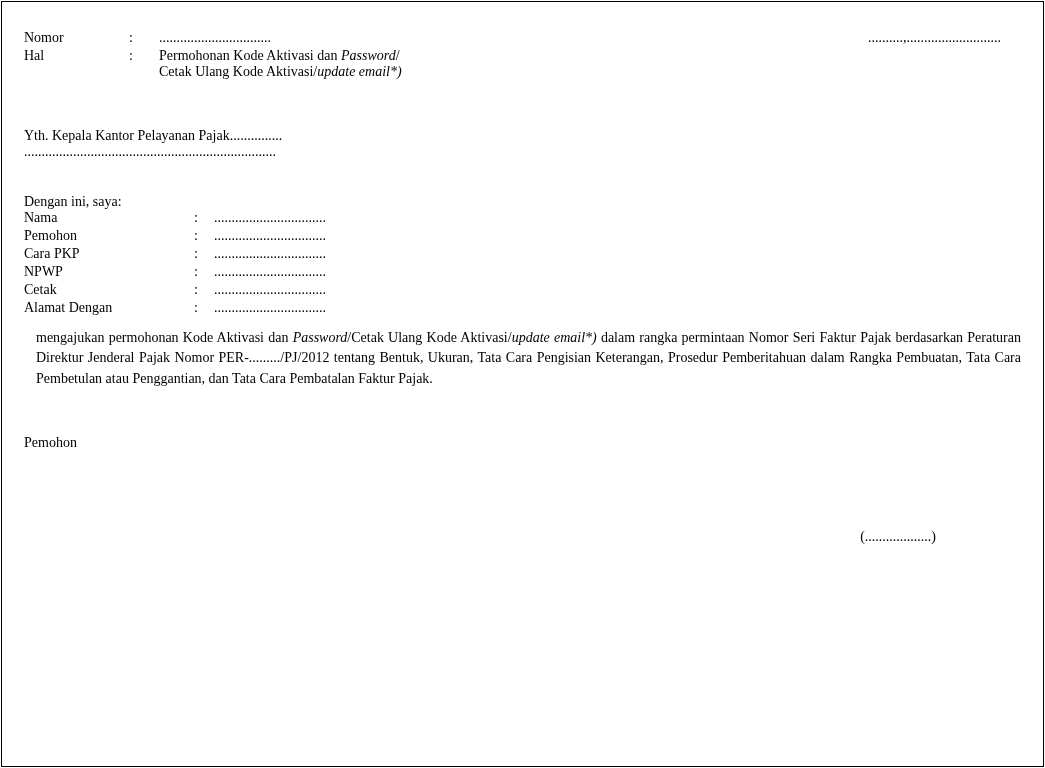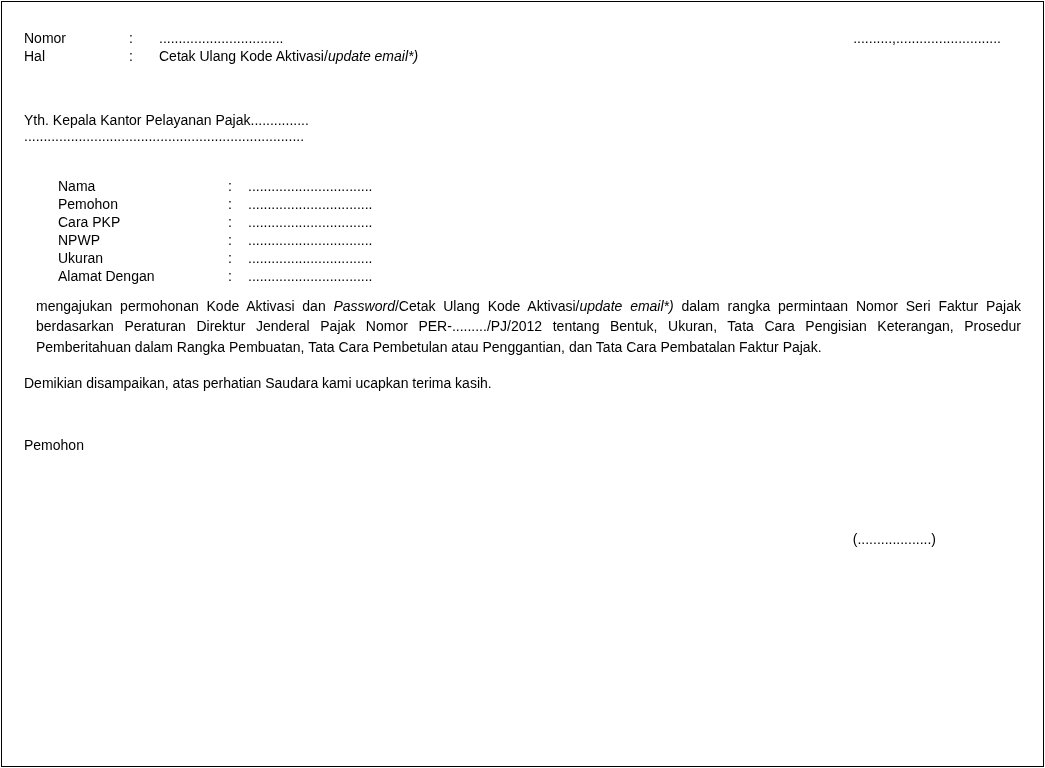--- a/index.html
+++ b/index.html
@@ -1,18 +1,19 @@
 <!DOCTYPE html>
 <html><head>
   <meta charset="utf-8">
   <style>
     * {
       margin: 0;
       padding: 0;
       box-sizing: border-box;
+      font-family: Liberation Serif, serif;
     }
     body {
       font-family: Verdana, Geneva, sans-serif;
       font-size: 14px;
       color: #000;
       background: #fff;
       width: 1045px;
       height: 768px;
     }
     .page {
@@ -45,21 +46,20 @@
       min-width: 260px;
     }
     .italic {
       font-style: italic;
     }
     .section-gap-lg { height: 46px; }
     .section-gap-md { height: 34px; }
     .info-row {
       display: flex;
       margin-bottom: 2px;
-      margin-left: 34px;
     }
     .info-label {
       width: 170px;
       flex-shrink: 0;
     }
     .info-colon {
       width: 20px;
       flex-shrink: 0;
     }
     .body-text {
@@ -93,31 +93,33 @@
     <div class="hdr-label">Nomor</div>
     <div class="hdr-colon">:</div>
     <div class="hdr-content">................................</div>
     <div class="date-right">..........,...........................</div>
   </div>
 
   <div class="header-row">
     <div class="hdr-label">Hal</div>
     <div class="hdr-colon">:</div>
     <div class="hdr-content">
+      <div><span>Permohonan Kode Aktivasi dan </span><span class="italic">Password</span><span>/</span></div>
       <div><span>Cetak Ulang Kode Aktivasi/</span><span class="italic">update email*)</span></div>
     </div>
   </div>
 
   <div class="section-gap-lg"></div>
 
   <div>Yth. Kepala Kantor Pelayanan Pajak...............</div>
   <div>........................................................................</div>
 
   <div class="section-gap-md"></div>
 
+  <div>Dengan ini, saya:</div>
 
   <div class="info-row">
     <div class="info-label">Nama</div>
     <div class="info-colon">:</div>
     <div>................................</div>
   </div>
   <div class="info-row">
     <div class="info-label">Pemohon</div>
     <div class="info-colon">:</div>
     <div>................................</div>
@@ -126,33 +128,32 @@
     <div class="info-label">Cara PKP</div>
     <div class="info-colon">:</div>
     <div>................................</div>
   </div>
   <div class="info-row">
     <div class="info-label">NPWP</div>
     <div class="info-colon">:</div>
     <div>................................</div>
   </div>
   <div class="info-row">
-    <div class="info-label">Ukuran</div>
+    <div class="info-label">Cetak</div>
     <div class="info-colon">:</div>
     <div>................................</div>
   </div>
   <div class="info-row">
     <div class="info-label">Alamat Dengan</div>
     <div class="info-colon">:</div>
     <div>................................</div>
   </div>
 
   <div class="body-text"><span>mengajukan permohonan Kode Aktivasi dan </span><span class="italic">Password</span><span>/Cetak Ulang Kode Aktivasi/</span><span class="italic">update email*)</span><span> dalam rangka permintaan Nomor Seri Faktur Pajak berdasarkan Peraturan Direktur Jenderal Pajak Nomor PER-........./PJ/2012 tentang Bentuk, Ukuran, Tata Cara Pengisian Keterangan, Prosedur Pemberitahuan dalam Rangka Pembuatan, Tata Cara Pembetulan atau Penggantian, dan Tata Cara Pembatalan Faktur Pajak.</span></div>
 
-  <div class="closing">Demikian disampaikan, atas perhatian Saudara kami ucapkan terima kasih.</div>
 
   <div class="signature-block">
     <div>Pemohon</div>
   </div>
   <div class="sign-space"></div>
   <div class="sign-name">(...................)</div>
 
 </div>
 
 </body></html>

